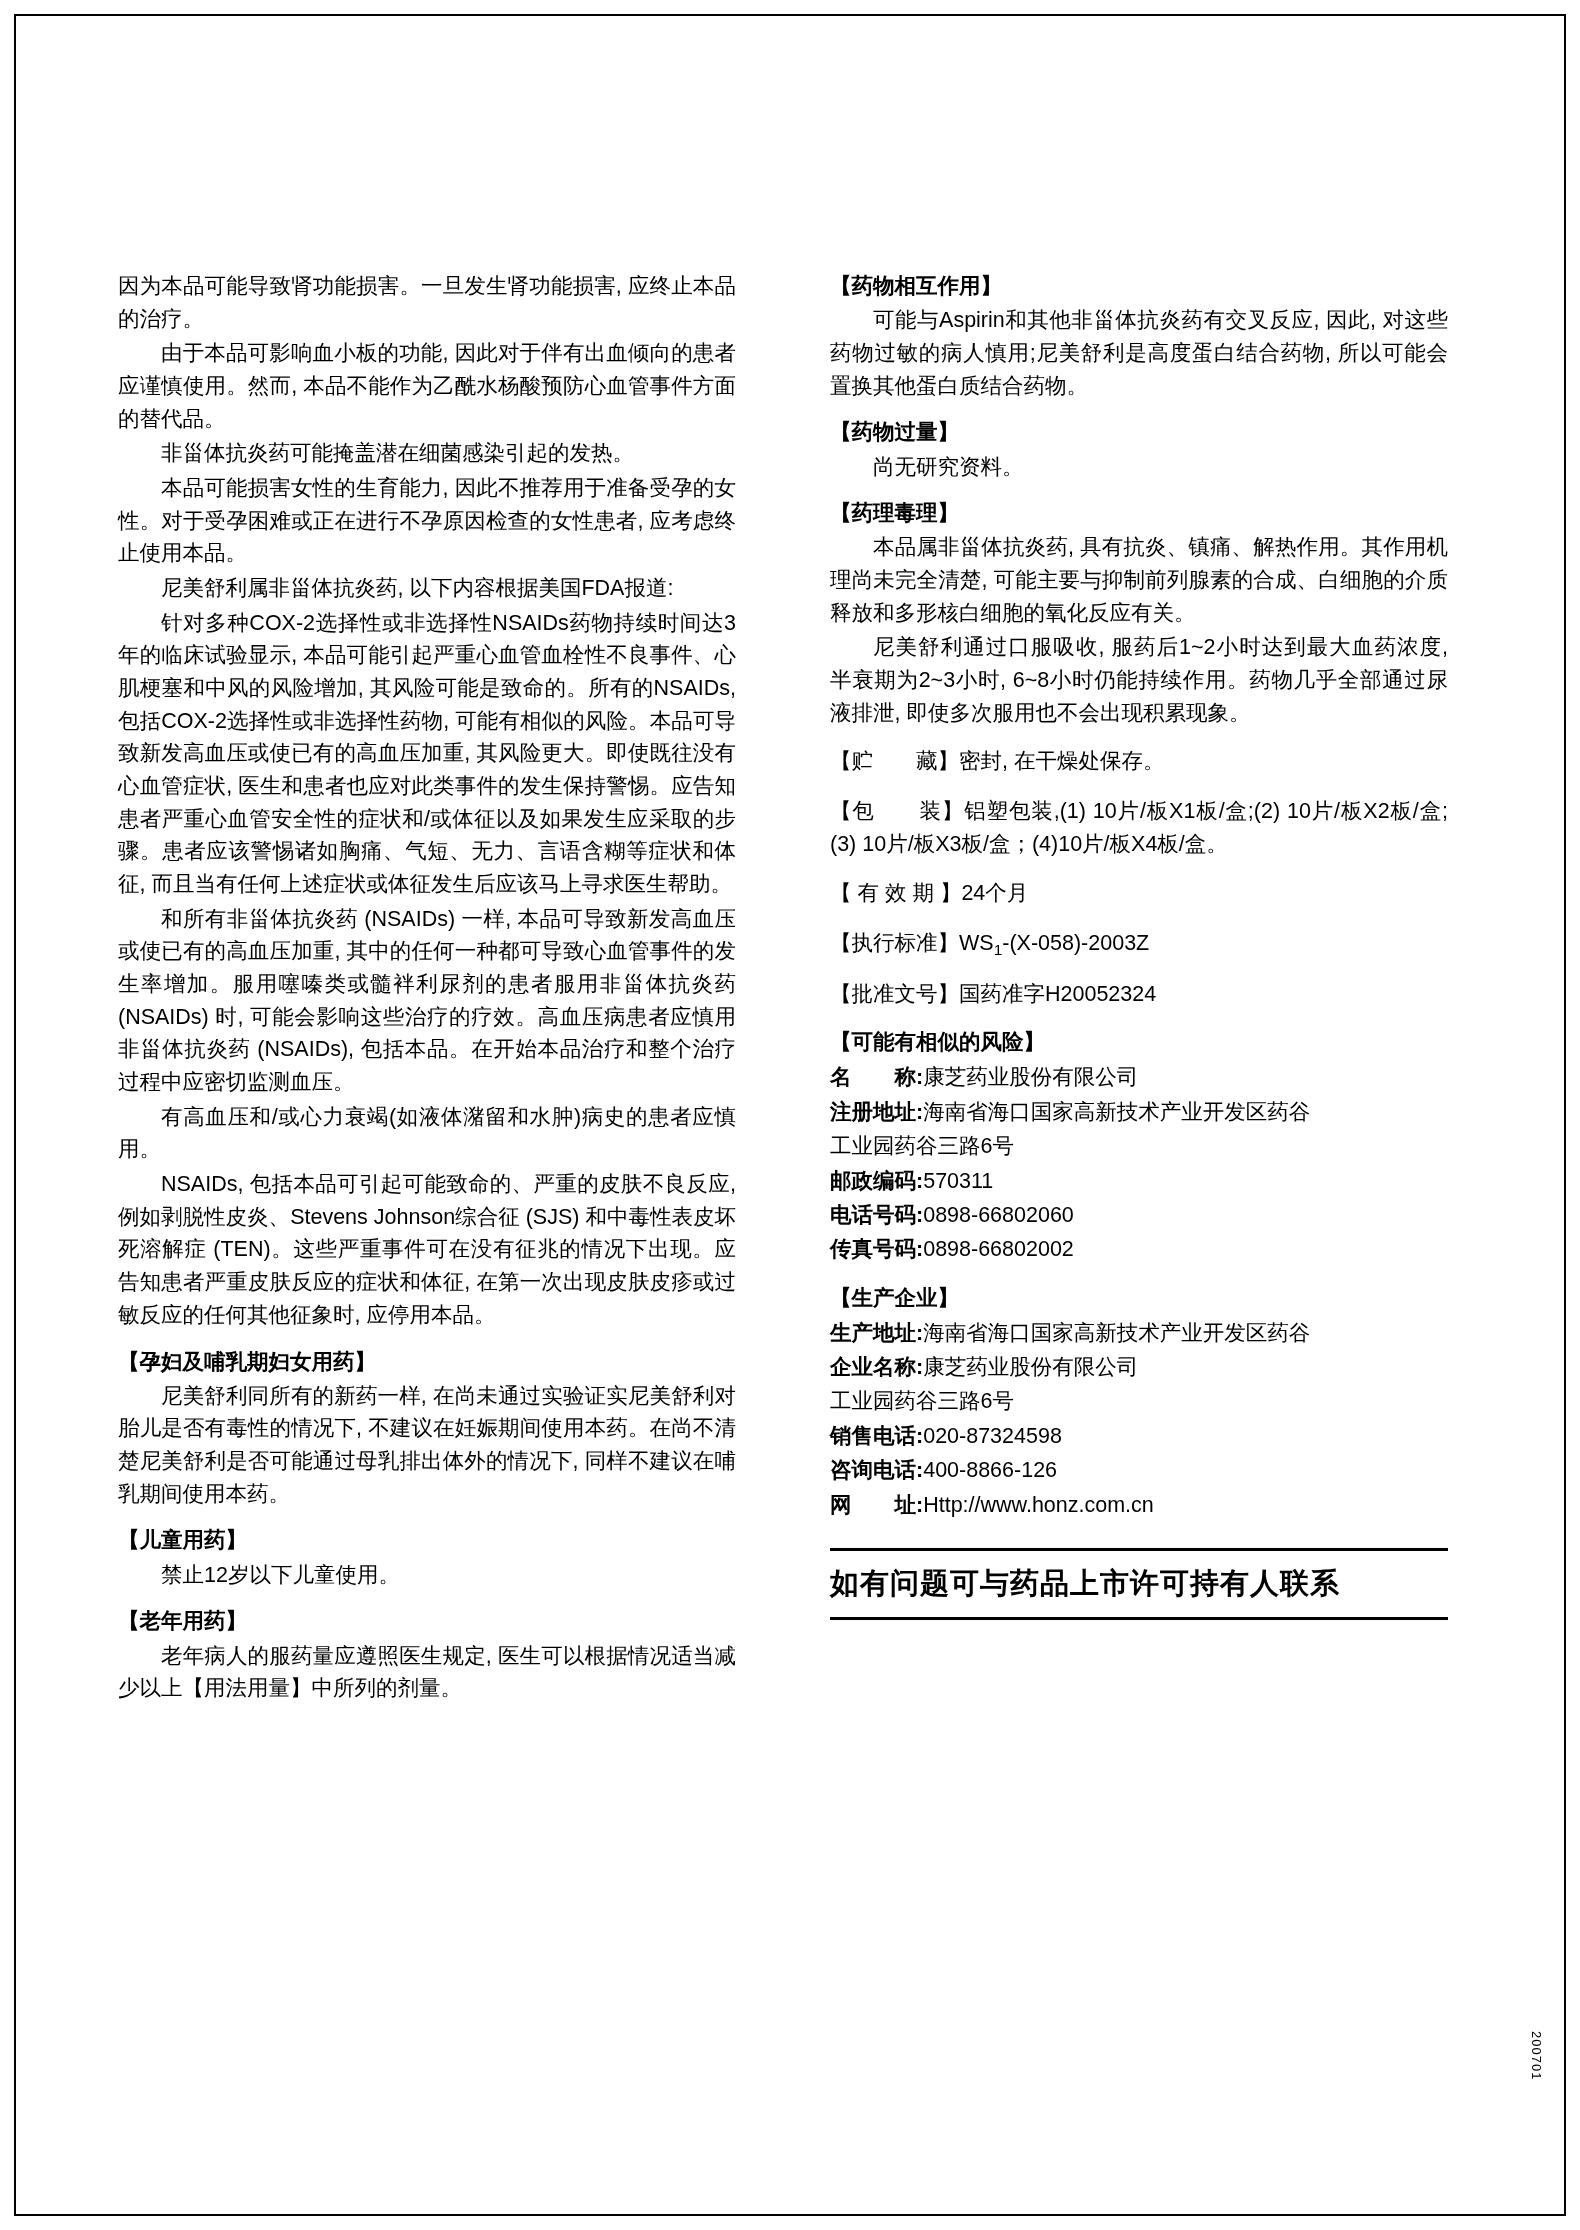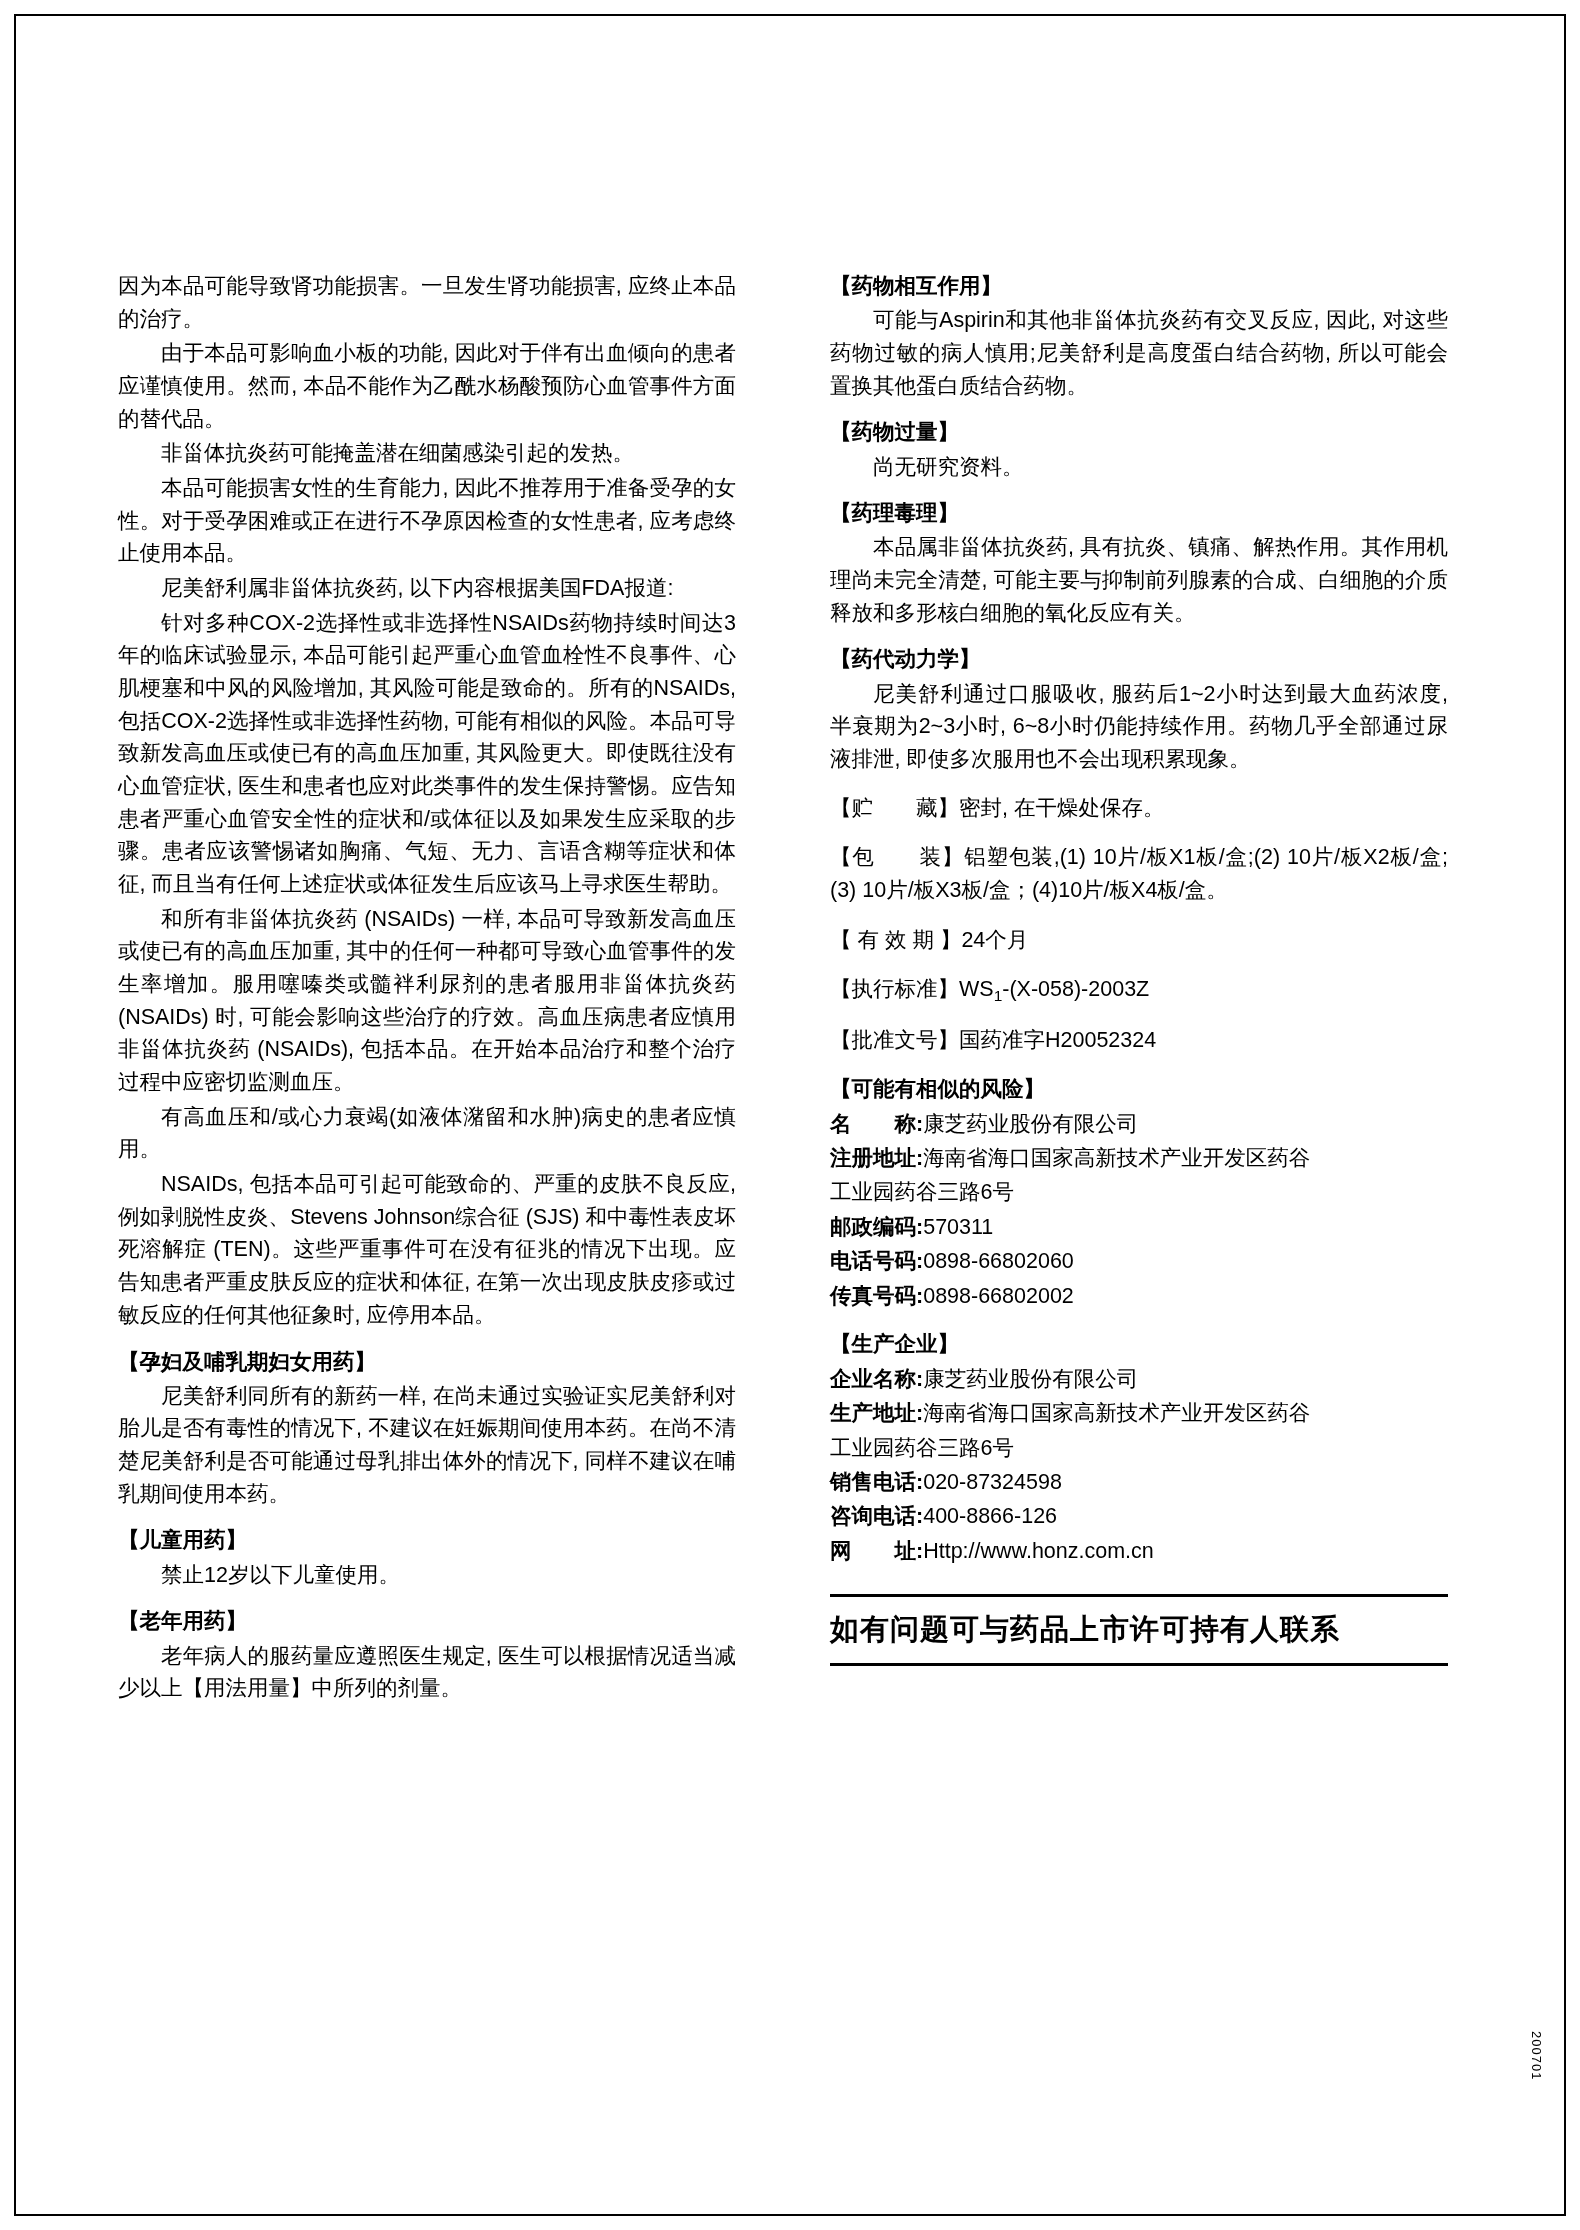--- a/index.html
+++ b/index.html
@@ -153,21 +153,20 @@
       <div class="col-right">
         <div class="sec-head first">【药物相互作用】</div>
         <p class="indent sec-body">可能与Aspirin和其他非甾体抗炎药有交叉反应, 因此, 对这些药物过敏的病人慎用;尼美舒利是高度蛋白结合药物, 所以可能会置换其他蛋白质结合药物。</p>
 
         <div class="sec-head">【药物过量】</div>
         <p class="indent sec-body">尚无研究资料。</p>
 
         <div class="sec-head">【药理毒理】</div>
         <p class="indent sec-body">本品属非甾体抗炎药, 具有抗炎、镇痛、解热作用。其作用机理尚未完全清楚, 可能主要与抑制前列腺素的合成、白细胞的介质释放和多形核白细胞的氧化反应有关。</p>
 
-        <div class="sec-head">【药代动力学】</div>
         <p class="indent sec-body">尼美舒利通过口服吸收, 服药后1~2小时达到最大血药浓度, 半衰期为2~3小时, 6~8小时仍能持续作用。药物几乎全部通过尿液排泄, 即使多次服用也不会出现积累现象。</p>
 
         <p class="kv block-gap"><b>【贮　　藏】</b><span>密封, 在干燥处保存。</span></p>
 
         <p class="kv block-gap"><b>【包　　装】</b><span>铝塑包装,(1) 10片/板X1板/盒;(2) 10片/板X2板/盒;(3) 10片/板X3板/盒；(4)10片/板X4板/盒。</span></p>
 
         <p class="kv block-gap"><b>【 有 效 期 】</b><span>24个月</span></p>
 
         <p class="kv block-gap"><b>【执行标准】</b><span>WS</span><span class="sub">1</span><span>-(X-058)-2003Z</span></p>
 
@@ -175,22 +174,22 @@
 
         <div class="spaced-head">【可能有相似的风险】</div>
         <p class="kv-line"><span class="k">名　　称:</span><span>康芝药业股份有限公司</span></p>
         <p class="kv-line"><span class="k">注册地址:</span><span>海南省海口国家高新技术产业开发区药谷</span></p>
         <p class="kv-line"><span class="k"></span><span>工业园药谷三路6号</span></p>
         <p class="kv-line"><span class="k">邮政编码:</span><span>570311</span></p>
         <p class="kv-line"><span class="k">电话号码:</span><span>0898-66802060</span></p>
         <p class="kv-line"><span class="k">传真号码:</span><span>0898-66802002</span></p>
 
         <div class="spaced-head">【生产企业】</div>
+        <p class="kv-line"><span class="k">生产地址:</span><span>海南省海口国家高新技术产业开发区药谷</span></p>
         <p class="kv-line"><span class="k">企业名称:</span><span>康芝药业股份有限公司</span></p>
-        <p class="kv-line"><span class="k">生产地址:</span><span>海南省海口国家高新技术产业开发区药谷</span></p>
         <p class="kv-line"><span class="k"></span><span>工业园药谷三路6号</span></p>
         <p class="kv-line"><span class="k">销售电话:</span><span>020-87324598</span></p>
         <p class="kv-line"><span class="k">咨询电话:</span><span>400-8866-126</span></p>
         <p class="kv-line"><span class="k">网　　址:</span><span>Http://www.honz.com.cn</span></p>
 
         <hr class="hr-top">
         <p class="contact-line">如有问题可与药品上市许可持有人联系</p>
         <hr class="hr-bot">
       </div>
 

